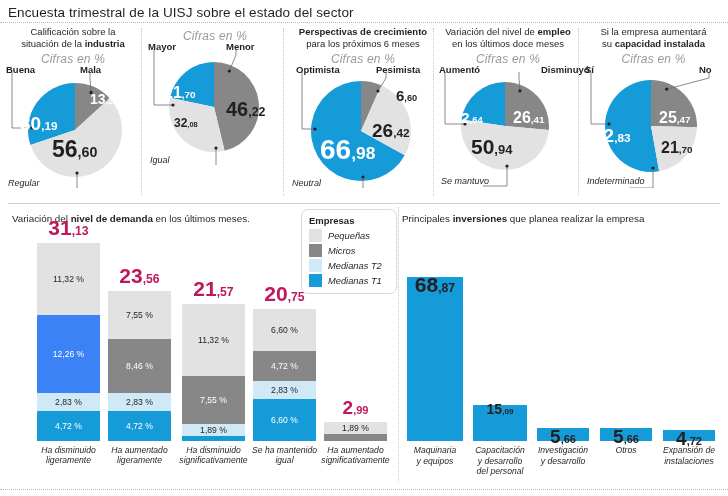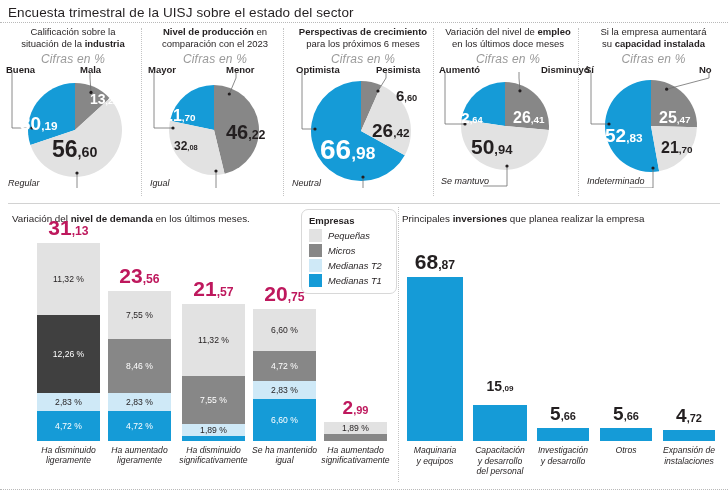--- a/index.html
+++ b/index.html
@@ -87,21 +87,21 @@
   .stack-cap {
     position: absolute; left: -6px; width: calc(100% + 12px);
     text-align: center; font-size: 8.6px; font-style: italic;
     line-height: 10.5px; color: #231f20;
   }
 
   
   .vbar { position: absolute; background: #159bd7; }
   .vbar-val {
     position: absolute; text-align: center; font-weight: 700;
-    color: #231f20; line-height: 1; white-space: nowrap;
+    color: #231f20; line-height: 1; white-space: nowrap; margin-top: 23px;
   }
   .vbar-val .dec { font-size: 0.58em; }
   .vbar-cap {
     position: absolute; text-align: center; font-size: 8.6px;
     font-style: italic; line-height: 10.5px; color: #231f20;
   }
 </style>
 </head>
 <body>
 
@@ -131,24 +131,20 @@
           </svg>
           <div class="slice-val" style="left: 16px; top: 46px; font-size: 19px; color: rgb(255, 255, 255);">30<span class="dec">,19</span></div>
           <div class="slice-val" style="left: 86px; top: 24px; font-size: 14px; color: rgb(255, 255, 255);">13<span class="dec">,21</span></div>
           <div class="slice-val" style="left: 48px; top: 70px; font-size: 23px; color: rgb(35, 31, 32);">56<span class="dec">,60</span></div>
           <div class="lead-lbl" style="left: 2px; top: -4px;">Buena</div>
           <div class="lead-lbl" style="left: 76px; top: -4px;">Mala</div>
           <div class="lead-lbl ital" style="left: 4px; top: 110px;">Regular</div>
         </div>
       </div>
       <div class="pie-block" style="left: 146px; width: 138px;">
-        <div class="pie-title">
-          <div><b>Nivel de producción</b> en</div>
-          <div>comparación con el 2023</div>
-        </div>
         <div class="pie-sub">Cifras en %</div>
         <div class="pie-canvas">
           <svg class="pie-svg" width="138" height="120" style="left: 0px; top: 0px;">
             <path d="M 68 62 L 23.97 52.72 A 45 45 0 0 1 68.00 17.00 Z" fill="#159bd7"></path>
             <path d="M 68 62 L 68.00 17.00 A 45 45 0 0 1 78.58 105.74 Z" fill="#878787"></path>
             <path d="M 68 62 L 78.58 105.74 A 45 45 0 0 1 23.97 52.72 Z" fill="#e2e2e2"></path>
             <polyline points="8,4 8,60 27,60" fill="none" stroke="#6d6d6d" stroke-width="0.8"></polyline>
             <circle cx="27" cy="60" r="1.6" fill="#231f20"></circle>
             <polyline points="90,4 90,10 83.3,26" fill="none" stroke="#6d6d6d" stroke-width="0.8"></polyline>
             <circle cx="83.3" cy="26" r="1.6" fill="#231f20"></circle>
@@ -226,21 +222,21 @@
             <path d="M 68 58 L 76.15 103.27 A 46 46 0 1 1 68.00 12.00 Z" fill="#159bd7"></path>
             <path d="M 68 58 L 68.00 12.00 A 46 46 0 0 1 113.98 59.36 Z" fill="#878787"></path>
             <path d="M 68 58 L 113.98 59.36 A 46 46 0 0 1 76.15 103.27 Z" fill="#e2e2e2"></path>
             <polyline points="8,4 8,56 26,56" fill="none" stroke="#6d6d6d" stroke-width="0.8"></polyline>
             <circle cx="26" cy="56" r="1.6" fill="#231f20"></circle>
             <polyline points="126,4 126,10 83.64,21.199999999999996" fill="none" stroke="#6d6d6d" stroke-width="0.8"></polyline>
             <circle cx="83.64" cy="21.199999999999996" r="1.6" fill="#231f20"></circle>
             <polyline points="70,100 70,120 46,120" fill="none" stroke="#6d6d6d" stroke-width="0.8"></polyline>
             <circle cx="70" cy="100" r="1.6" fill="#231f20"></circle>
           </svg>
-          <div class="slice-val" style="left: 10px; top: 58px; font-size: 19px; color: rgb(255, 255, 255); margin-left: 12px;">52<span class="dec">,83</span></div>
+          <div class="slice-val" style="left: 10px; top: 58px; font-size: 19px; color: rgb(255, 255, 255);">52<span class="dec">,83</span></div>
           <div class="slice-val" style="left: 76px; top: 42px; font-size: 16px; color: rgb(255, 255, 255);">25<span class="dec">,47</span></div>
           <div class="slice-val" style="left: 78px; top: 72px; font-size: 16px; color: rgb(35, 31, 32);">21<span class="dec">,70</span></div>
           <div class="lead-lbl" style="left: 2px; top: -4px;">Sí</div>
           <div class="lead-lbl" style="left: 116px; top: -4px;">No</div>
           <div class="lead-lbl ital" style="left: 4px; top: 108px;">Indeterminado</div>
         </div>
       </div>
     </div>
 
   <div class="solid-rule" style="top:203px"></div>
@@ -269,21 +265,21 @@
           <span class="legend-label">Medianas T1</span>
         </div>
       </div>
   </div>
 
   <div id="stacks-layer">
       <div class="stack" style="left: 37px; top: 243.325px; width: 63px; height: 197.675px;">
         <div class="seg" style="height: 71.882px; background: rgb(226, 226, 226);">
           <span style="color: rgb(35, 31, 32);">11,32 %</span>
         </div>
-        <div class="seg" style="height: 77.851px; background: #404040;">
+        <div class="seg" style="height: 77.851px; background: #3b82f6;">
           <span style="color: rgb(255, 255, 255);">12,26 %</span>
         </div>
         <div class="seg" style="height: 17.9705px; background: rgb(207, 233, 247);">
           <span style="color: rgb(35, 31, 32);">2,83 %</span>
         </div>
         <div class="seg" style="height: 29.972px; background: rgb(21, 155, 215);">
           <span style="color: rgb(255, 255, 255);">4,72 %</span>
         </div>
         <div class="stack-total" style="font-size: 21px; top: -26px;">31<span class="dec">,13</span></div>
         <div class="stack-cap" style="top: 201.675px;"><span>Ha disminuido</span><br><span>ligeramente</span></div>

